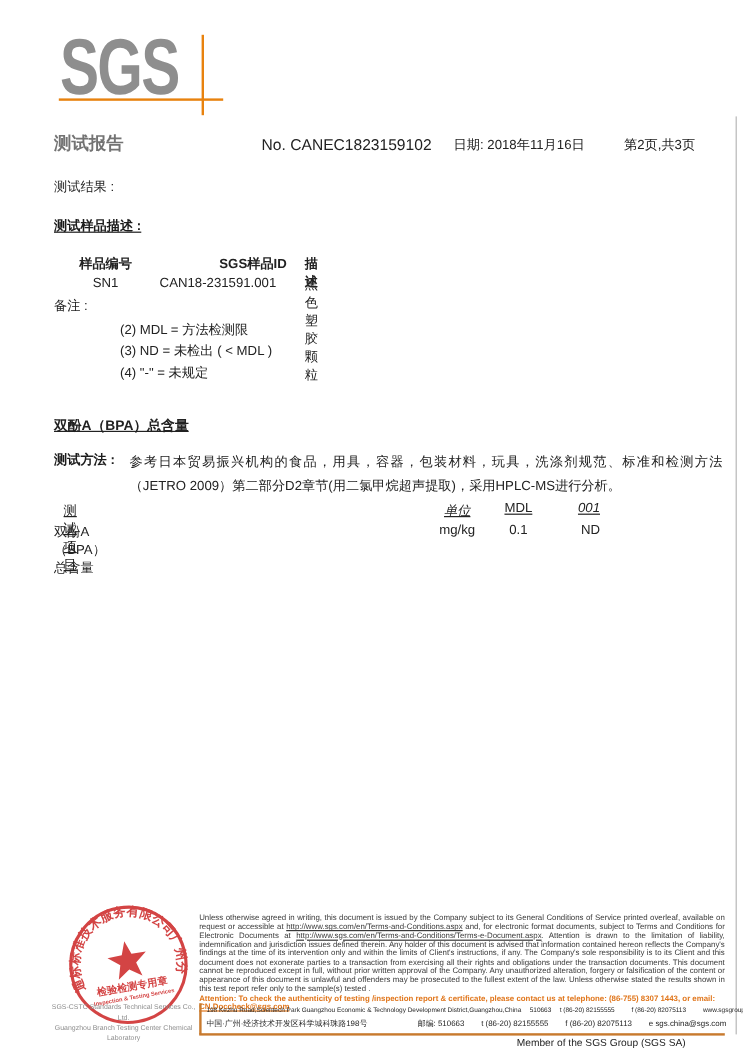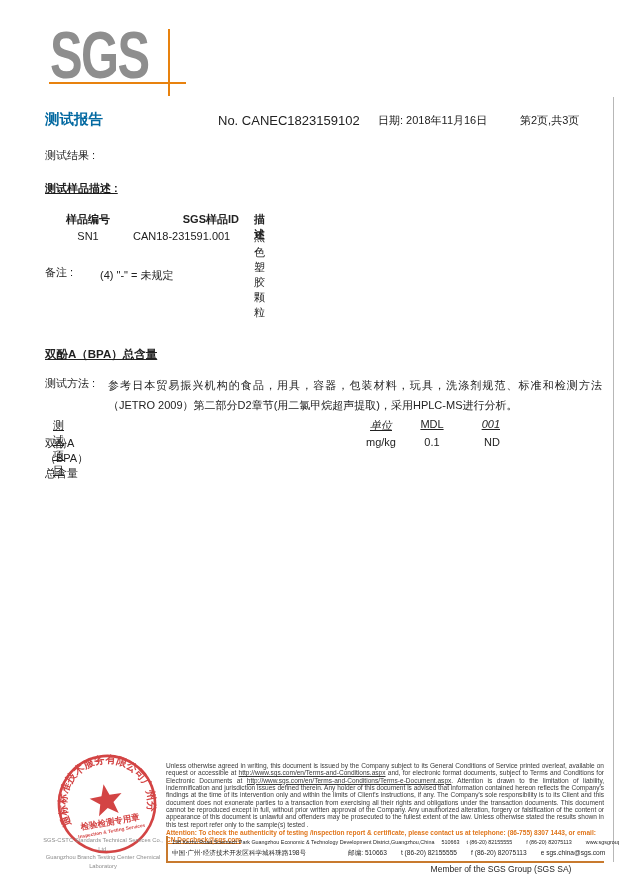--- a/index.html
+++ b/index.html
@@ -18,42 +18,42 @@
     letter-spacing:-2px; transform:scaleX(0.74); transform-origin:left top;
     line-height:1;
   }
   .logo-hline { position:absolute; left:49px; top:82px; width:137px; height:2px; background:#e8820e; }
   .logo-vline { position:absolute; left:168px; top:29px; width:2px; height:67px; background:#e8820e; }
 
   
   .right-border { position:absolute; left:613px; top:97px; width:1px; height:765px; background:#b7b7b7; }
 
   
-  .title      { position:absolute; left:45px;  top:110px; font-size:14.5px; font-weight:bold; color:#0369a1; }
+  .title      { position:absolute; left:45px;  top:110px; font-size:14.5px; font-weight:bold; color:#737373; }
   .report-no  { position:absolute; left:218px; top:113px; font-size:13px; }
   .date       { position:absolute; left:378px; top:113px; font-size:11px; }
   .page-info  { position:absolute; left:520px; top:113px; font-size:11px; }
 
   .label      { font-size:11px; color:#1c1c1c; }
   .results-label    { position:absolute; left:45px; top:148px; }
   .sampledesc-label { position:absolute; left:45px; top:181px; font-weight:bold; text-decoration:underline; }
 
   
   .stbl { position:absolute; top:0; font-size:11px; }
   .s-h { font-weight:bold;text-align:right; }
   .row-head { top:212px; } .row-data { top:230px; }
   .c1 { position:absolute; left:56px;  width:64px;  text-align:center; }
   .c2 { position:absolute; left:133px; width:106px; }
   .c3 { position:absolute; left:254px; }
 
-  .notes-label { position:absolute; left:45px; top:247px;margin-top:18px; }
+  .notes-label { position:absolute; left:45px; top:247px; }
   .notes { position:absolute; left:100px; top:266px; font-size:11px; line-height:18px; }
 
   .bpa-heading { position:absolute; left:45px; top:347px; font-size:11.5px; font-weight:bold; text-decoration:underline; }
-  .method-label { position:absolute; left:45px; top:376px; }
+  .method-label { position:absolute; left:45px; top:376px;font-weight:bold; }
   .method-text  { position:absolute; left:108px; top:376px; width:494px; font-size:11px; line-height:19.5px; text-align:justify; }
 
   
   .rtbl { position:absolute; font-size:11px; }
   .r-head { top:418px; } .r-data { top:436px; }
   .col-item-h { position:absolute; left:53px; text-decoration:underline; }
   .col-item   { position:absolute; left:45px; }
   .col-unit { position:absolute; left:351px; width:60px; text-align:center; }
   .col-mdl  { position:absolute; left:402px; width:60px; text-align:center; }
   .col-001  { position:absolute; left:440px; width:60px; text-align:right; }
@@ -113,20 +113,22 @@
     <span class="c3 s-h">描述</span>
   </div>
   <div class="stbl row-data">
     <span class="c1">SN1</span>
     <span class="c2">CAN18-231591.001</span>
     <span class="c3">黑色塑胶颗粒</span>
   </div>
 
   <div class="label notes-label">备注 :</div>
   <div class="notes">
+    <div>(2) MDL = 方法检测限</div>
+    <div>(3) ND = 未检出 ( &lt; MDL )</div>
     <div>(4) "-" = 未规定</div>
   </div>
 
   <div class="bpa-heading">双酚A（BPA）总含量</div>
   <div class="label method-label">测试方法 :</div>
   <div class="method-text">参考日本贸易振兴机构的食品，用具，容器，包装材料，玩具，洗涤剂规范、标准和检测方法（JETRO 2009）第二部分D2章节(用二氯甲烷超声提取)，采用HPLC-MS进行分析。</div>
 
   <div class="rtbl r-head">
     <span class="col-item-h">测试项目</span>
     <span class="col-unit u it">单位</span>

